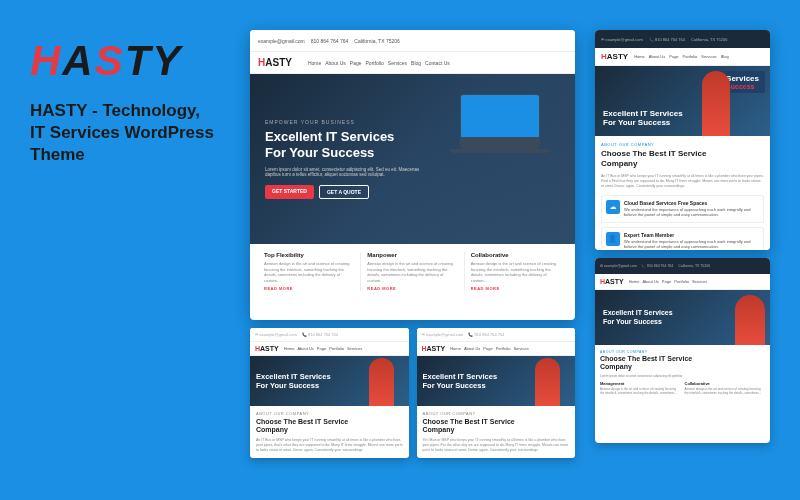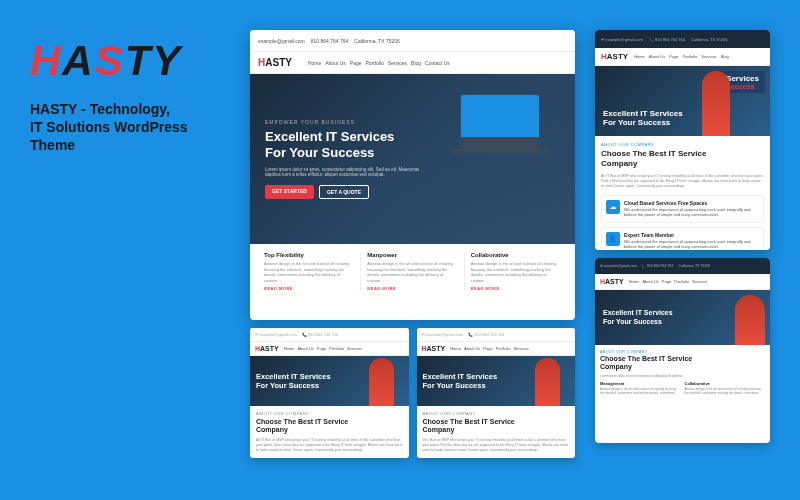--- a/index.html
+++ b/index.html
@@ -40,21 +40,21 @@
       margin-bottom: 8px;
     }
     .logo-h { color: #e63946; font-style: italic; }
     .logo-a { color: #1a1a1a; font-style: italic; }
     .logo-s { color: #e63946; font-style: italic; }
     .logo-t { color: #1a1a1a; font-style: italic; }
     .logo-y { color: #1a1a1a; font-style: italic; }
 
     .theme-title {
       color: #1a1a1a;
-      font-size: 14px;
+      font-size: 17px;
       font-weight: 700;
       line-height: 1.3;
     }
 
     
     .center-section {
       display: flex;
       flex-direction: column;
       gap: 8px;
       flex: 1;
@@ -529,21 +529,21 @@
 <body>
 
 <div class="main-container">
 
   <div class="left-section">
     <div class="logo-hasty">
       <span class="logo-h">H</span><span class="logo-a">A</span><span class="logo-s">S</span><span class="logo-t">T</span><span class="logo-y">Y</span>
     </div>
     <div class="theme-title">
       <div>HASTY - Technology,</div>
-      <div>IT Solutions WordPress Theme</div>
+      <div>IT Services WordPress Theme</div>
     </div>
   </div>
 
   <div class="center-section">
 
     <div class="main-preview">
 
       <div class="preview-topbar">
         <div class="preview-topinfo">
           <span>example@gmail.com</span>

